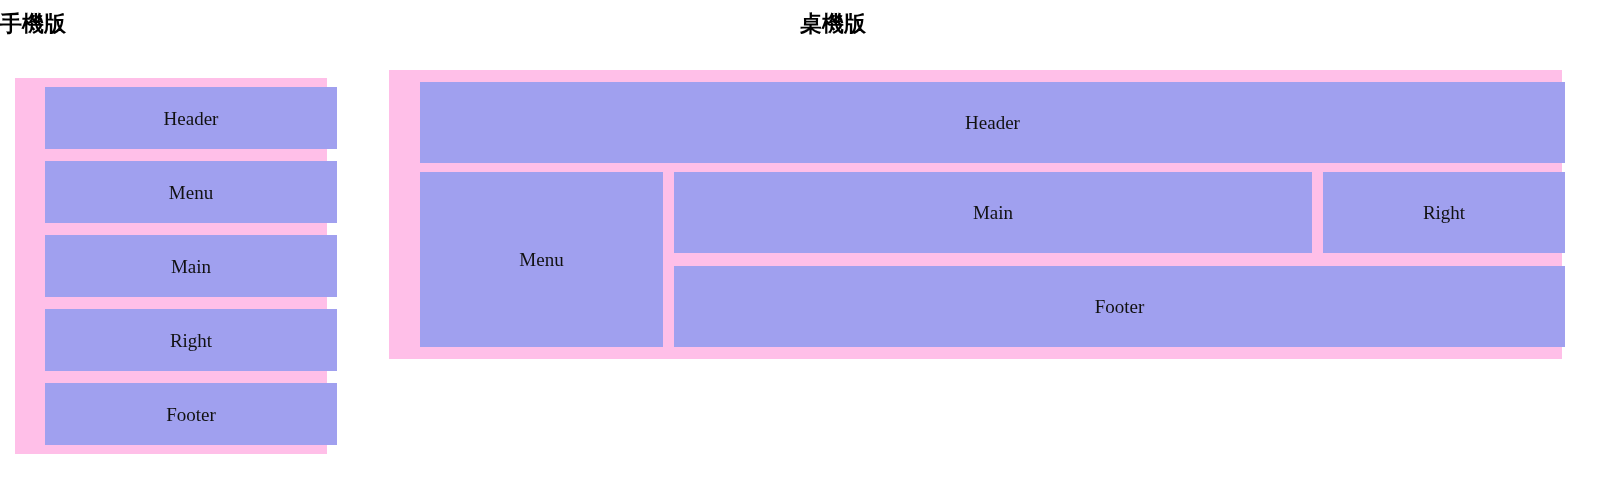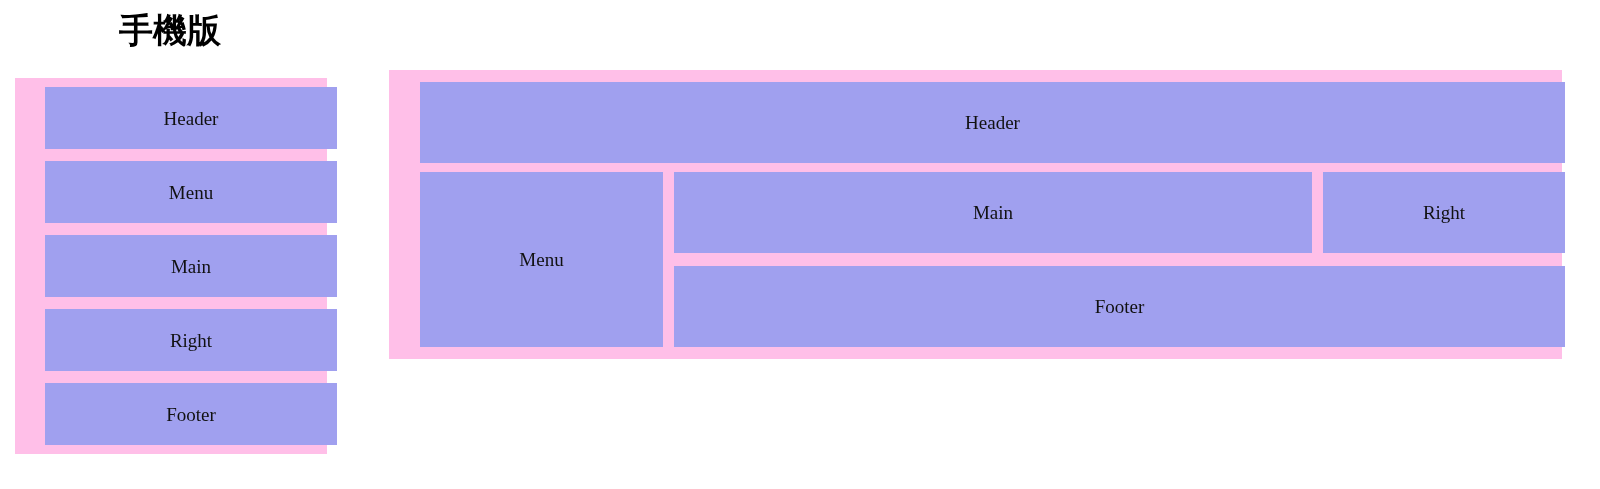--- a/index.html
+++ b/index.html
@@ -21,25 +21,25 @@
     top: 0;
     width: 1600px;
     height: 489px;
   }
 
   
   .section-title {
     position: absolute;
     font-family: "DejaVu Sans", sans-serif;
     font-weight: bold;
-    font-size: 34px;
+    font-size: 22px;
     color: #000000;
     line-height: 1;
     white-space: nowrap;
-    text-align: center;
+    text-align: left;
   }
   #title-mobile {
     left: 0px;
     top: 13px;
     width: 340px;
   }
   #title-desktop {
     left: 800px;
     top: 13px;
     width: 345px;
@@ -134,20 +134,21 @@
 
     <div class="box" id="mobile-menu">Menu</div>
 
     <div class="box" id="mobile-main">Main</div>
 
     <div class="box" id="mobile-right">Right</div>
 
     <div class="box" id="mobile-footer">Footer</div>
   </div>
 
+  <div class="section-title" id="title-desktop">桌機版</div>
 
   <div class="wrap" id="desktop-wrap">
 
     <div class="box" id="desktop-header">Header</div>
 
     <div class="box" id="desktop-menu">Menu</div>
 
     <div class="box" id="desktop-main">Main</div>
 
     <div class="box" id="desktop-right">Right</div>

